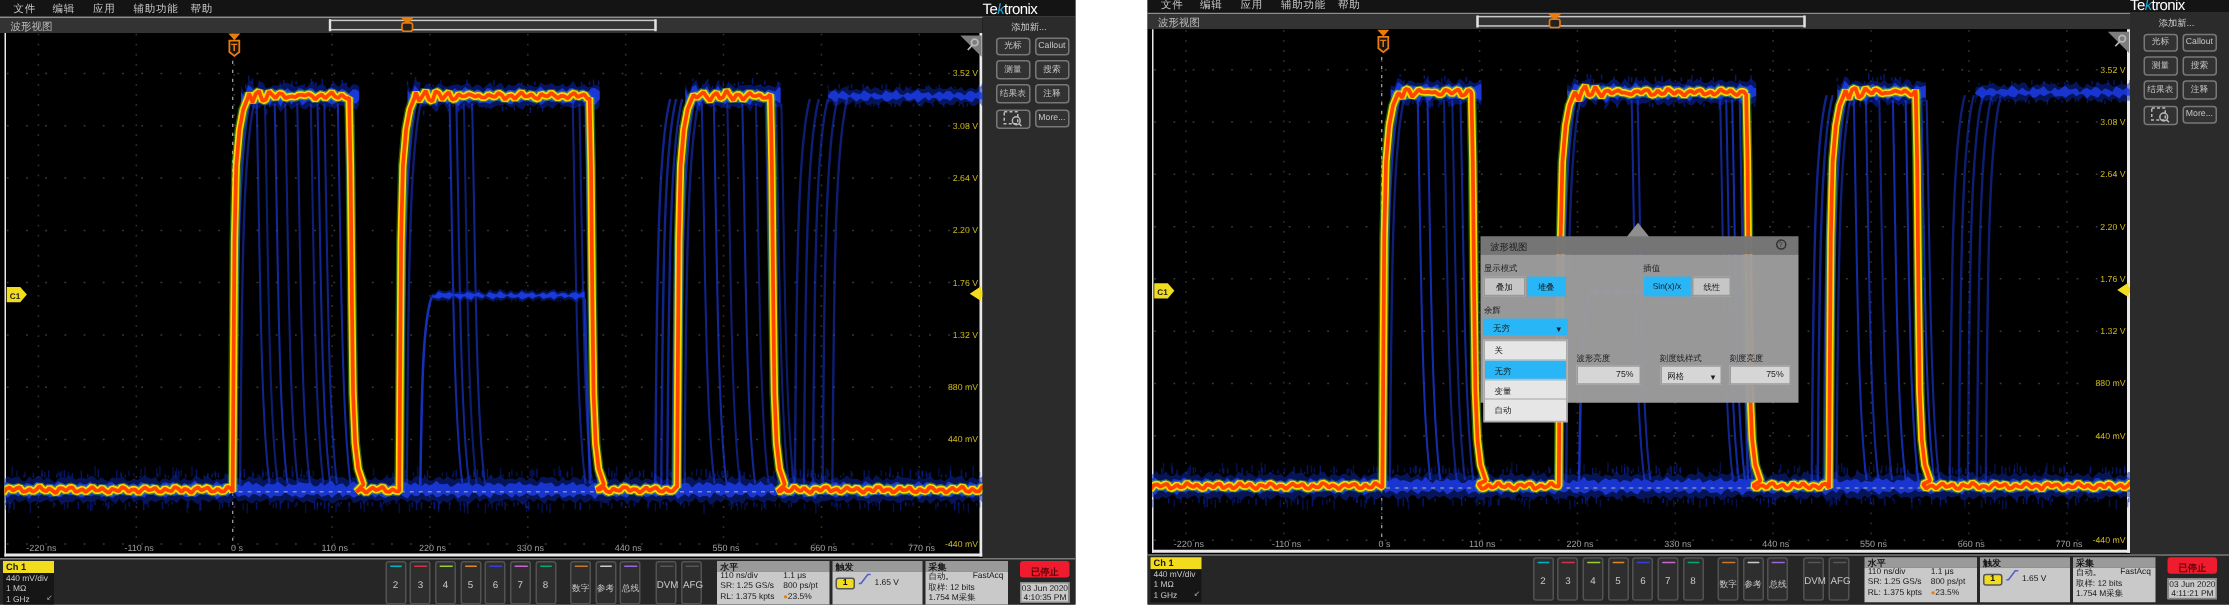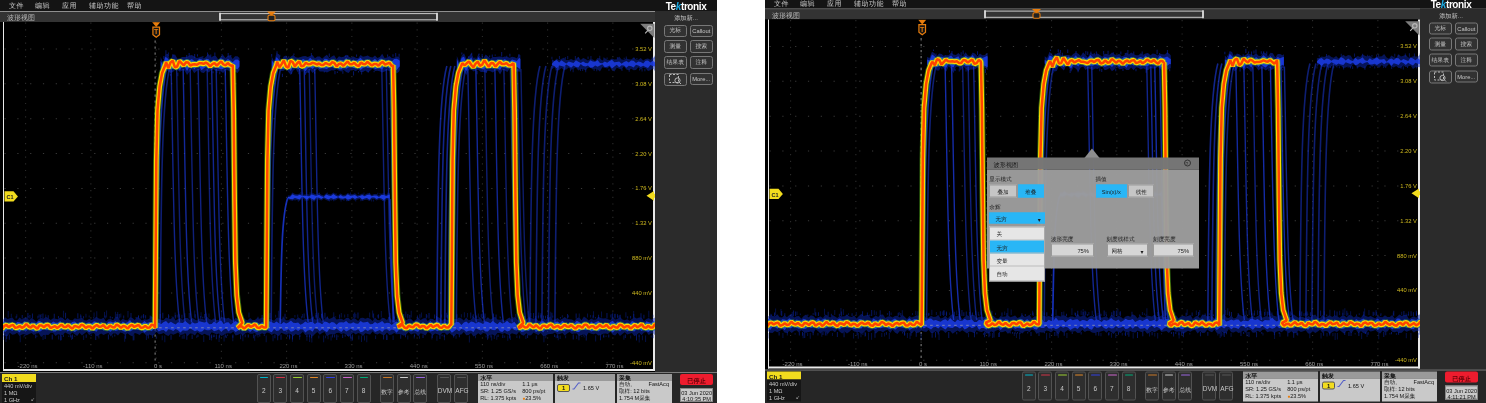--- a/index.html
+++ b/index.html
@@ -22,21 +22,21 @@
 .sbb{left:2.5px;top:369.3px;width:652px;height:1.3px}
 .wv{position:absolute;left:2.5px;top:21.5px}
 .vlab{font-size:5.8px;fill:#ccb61c;text-anchor:end;font-family:"Liberation Sans",sans-serif}
 .tflag{font-size:7px;fill:#e87d0d;text-anchor:middle;font-weight:bold;font-family:"Liberation Sans",sans-serif}
 .c1t{font-size:5.5px;fill:#222;font-weight:bold;text-anchor:middle;font-family:"Liberation Sans",sans-serif}
 .sldots{position:absolute;left:655.6px;top:192px}
 .sldots i{display:block;width:1.6px;height:1.6px;border-radius:50%;background:#ddd;margin:1.6px 0}
 .trow{position:absolute;left:2.5px;top:362.5px;width:652px;height:8px}
 .trow span{position:absolute;top:0;width:36px;text-align:center;font-size:6px;color:#9f9f9f}
 .sidebar{position:absolute;left:655px;top:10.5px;width:62px;height:361px;background:#2b2b2b}
-.teklogo{position:absolute;left:0;top:-9.5px;width:62px;text-align:center;font-size:10px;font-weight:bold;color:#fff;letter-spacing:-0.4px}
+.teklogo{position:absolute;left:0;top:-9.5px;width:62px;font-size:10px;font-weight:normal;color:#fff;letter-spacing:-0.4px}
 .tk{color:#1ba9e0;font-style:italic}
 .addnew{position:absolute;left:0;top:3.5px;width:62px;text-align:center;font-size:6.2px;color:#ccc}
 .sbtn{position:absolute;width:23.5px;height:12.5px;border:1px solid #787878;border-radius:2.5px;background:#323232;color:#c6c6c6;font-size:5.8px;display:flex;align-items:center;justify-content:center}
 .bbar{position:absolute;left:0;top:371.5px;width:717px;height:34.5px;background:#262626;border-top:1px solid #7a7a7a}
 .ch1{position:absolute;left:2px;top:1px;width:34px;height:30.5px}
 .ch1h{background:#f2dc1e;color:#1a1a1a;font-size:6.2px;font-weight:bold;height:8.5px;padding:1px 0 0 2px}
 .ch1b{background:#161616;color:#c9c9c9;font-size:5.6px;line-height:7.3px;padding:0.5px 0 0 2px;height:22px;position:relative}
 .probe{position:absolute;right:1px;bottom:1px;font-size:5px;color:#aaa}
 .cbtn{position:absolute;top:1px;width:14.2px;height:29px;background:#2e2e2e;border:1px solid #525252;border-radius:2px;color:#c9c9c9;font-size:6.5px;text-align:center;padding-top:12px}
 .cbtn.zh{font-size:5.8px;padding-top:13px}

